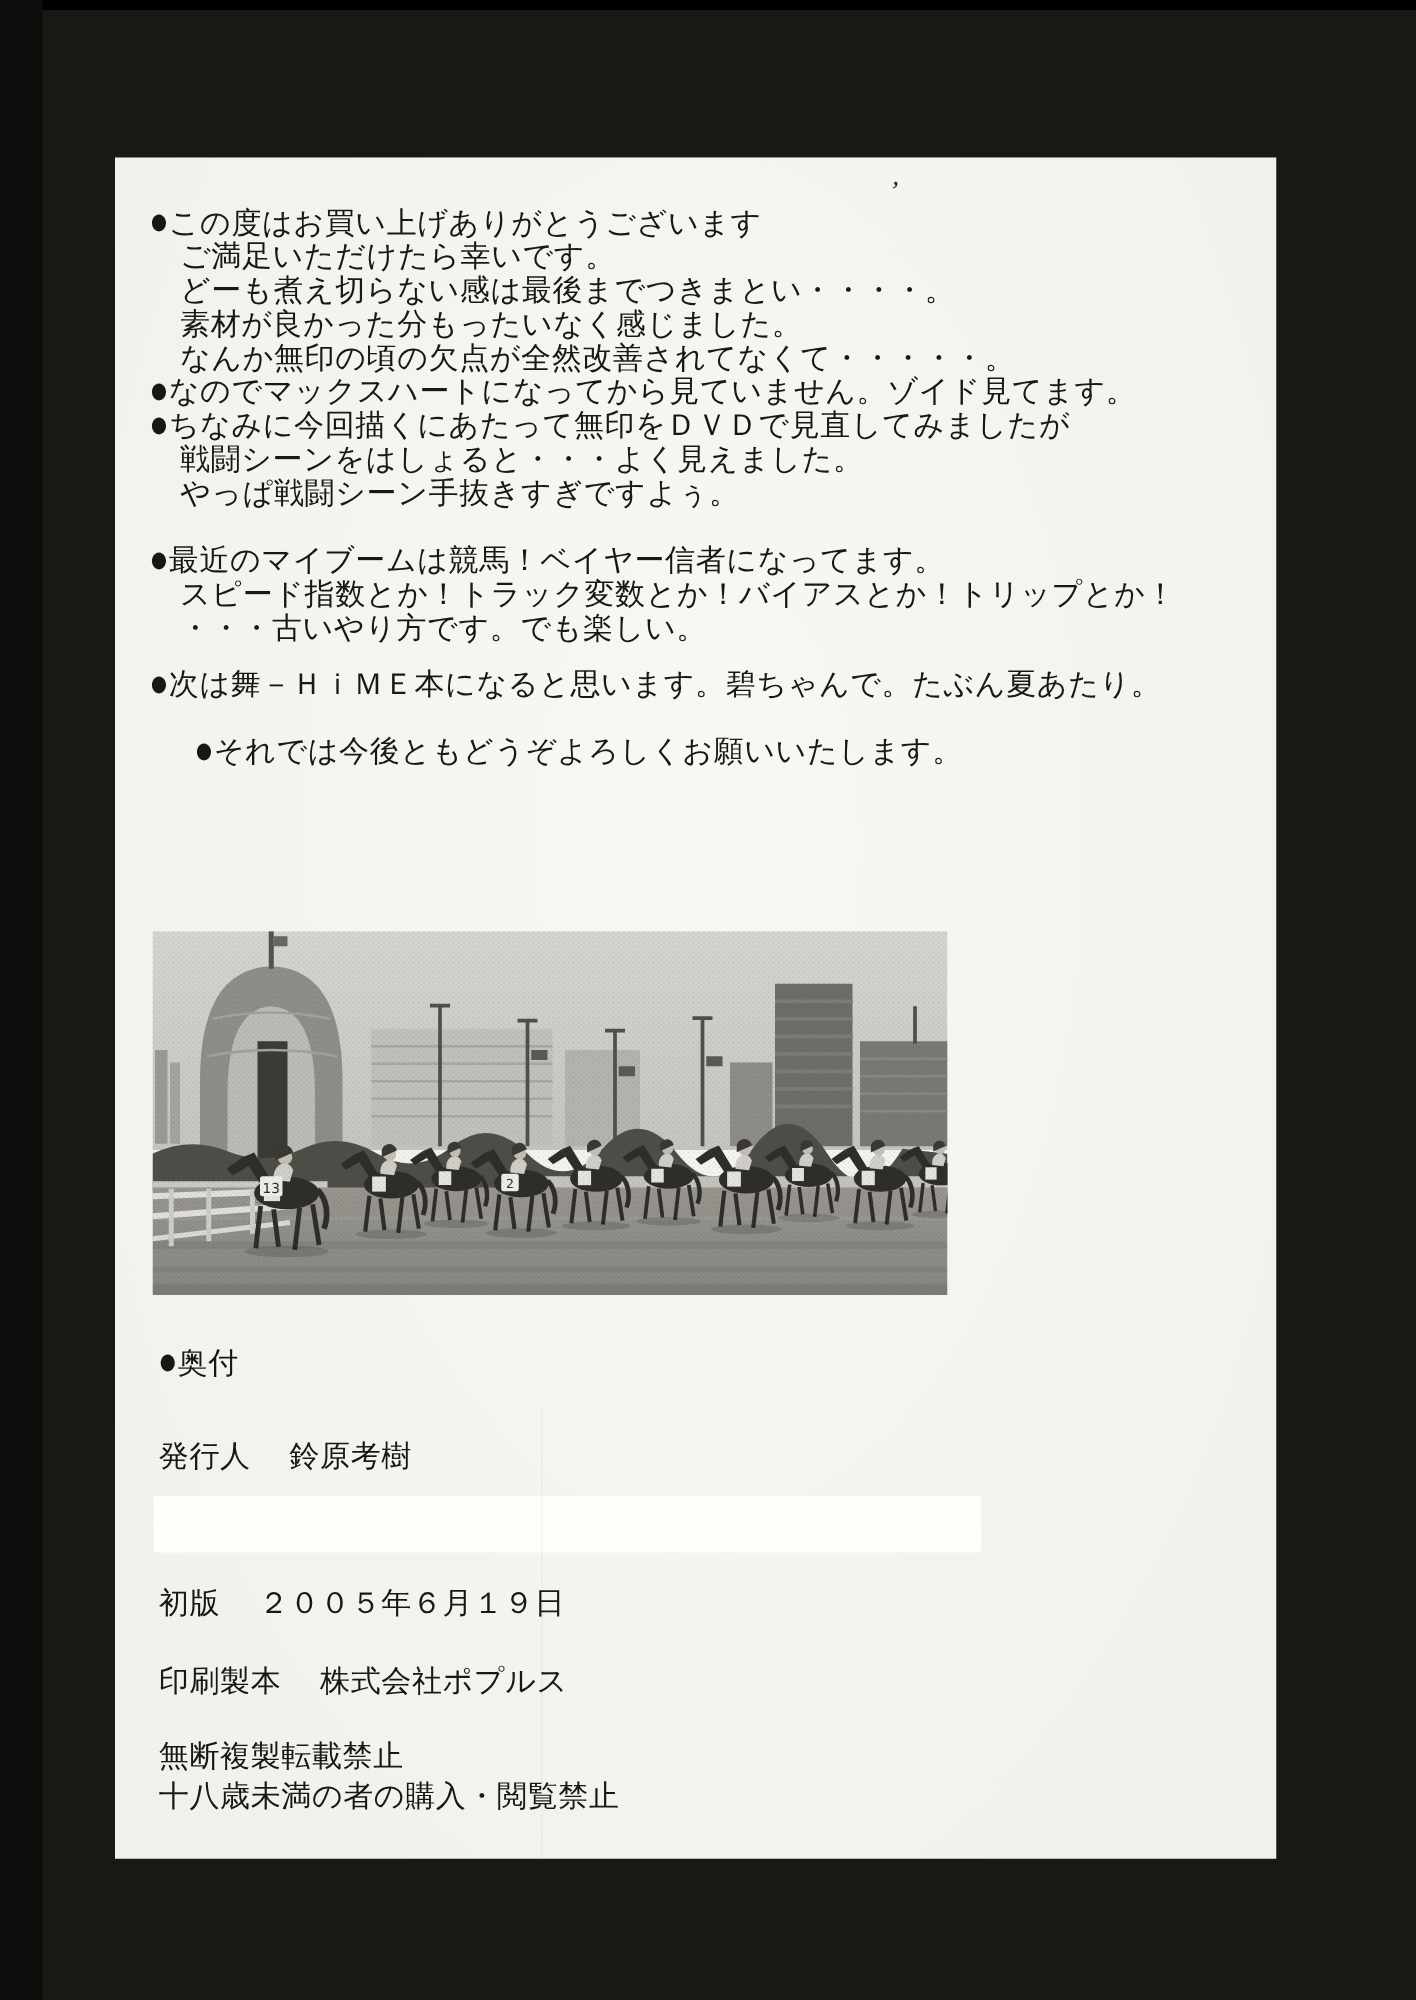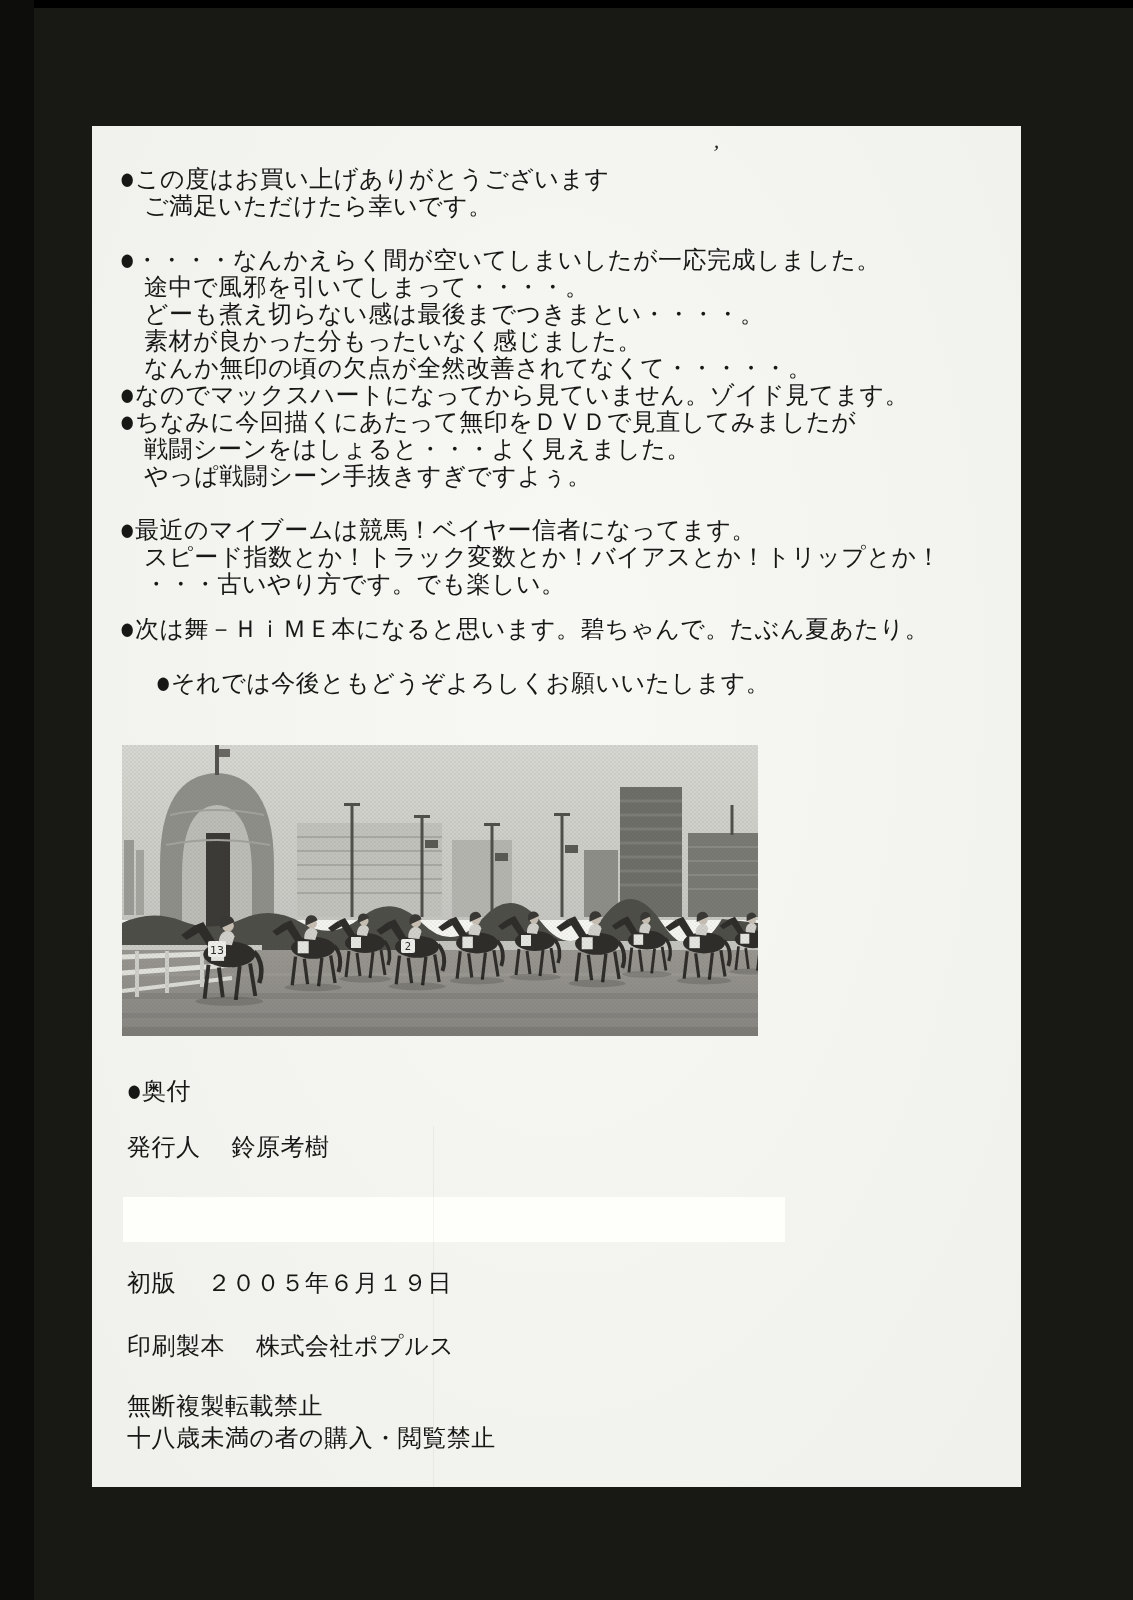--- a/index.html
+++ b/index.html
@@ -50,24 +50,20 @@
 
 <div class="sheet">
   <div class="vign"></div>
 
   <span class="ink-speck">’</span>
 
   <div class="body-text">
       <div class="block" style="margin-top: 4px;">
         <div class="line"><span class="dot">●</span>この度はお買い上げありがとうございます</div>
         <div class="line cont">ご満足いただけたら幸いです。</div>
-      </div>
-      <div class="block" style="margin-top: 27px;">
-        <div class="line"><span class="dot">●</span>・・・・なんかえらく間が空いてしまいしたが一応完成しました。</div>
-        <div class="line cont">途中で風邪を引いてしまって・・・・。</div>
       </div>
       <div class="block" style="margin-top: 0px;">
         <div class="line cont">どーも煮え切らない感は最後までつきまとい・・・・。</div>
         <div class="line cont">素材が良かった分もったいなく感じました。</div>
       </div>
       <div class="block" style="margin-top: 0px;">
         <div class="line cont">なんか無印の頃の欠点が全然改善されてなくて・・・・・。</div>
         <div class="line"><span class="dot">●</span>なのでマックスハートになってから見ていません。ゾイド見てます。</div>
       </div>
       <div class="block" style="margin-top: 0px;">
@@ -197,19 +193,19 @@
 
       <rect x="0" y="0" width="636" height="291" fill="url(#ht)"></rect>
     </svg>
   </figure>
 
   <div class="white-band"></div>
   <div class="scan-line"></div>
 
   <div class="colophon">
     <div class="c-line" style="top:0"><span class="dot">●</span><span>奥付</span></div>
-    <div class="c-line" style="top:56px">発行人　 鈴原考樹</div>
+    <div class="c-line" style="top:75px">発行人　 鈴原考樹</div>
     <div class="c-line" style="top:192px">初版　 ２００５年６月１９日</div>
     <div class="c-line" style="top:255px">印刷製本　 株式会社ポプルス</div>
     <div class="c-line" style="top:315px">無断複製転載禁止</div>
     <div class="c-line" style="top:347px">十八歳未満の者の購入・閲覧禁止</div>
   </div>
 </div>
 
 </body></html>

